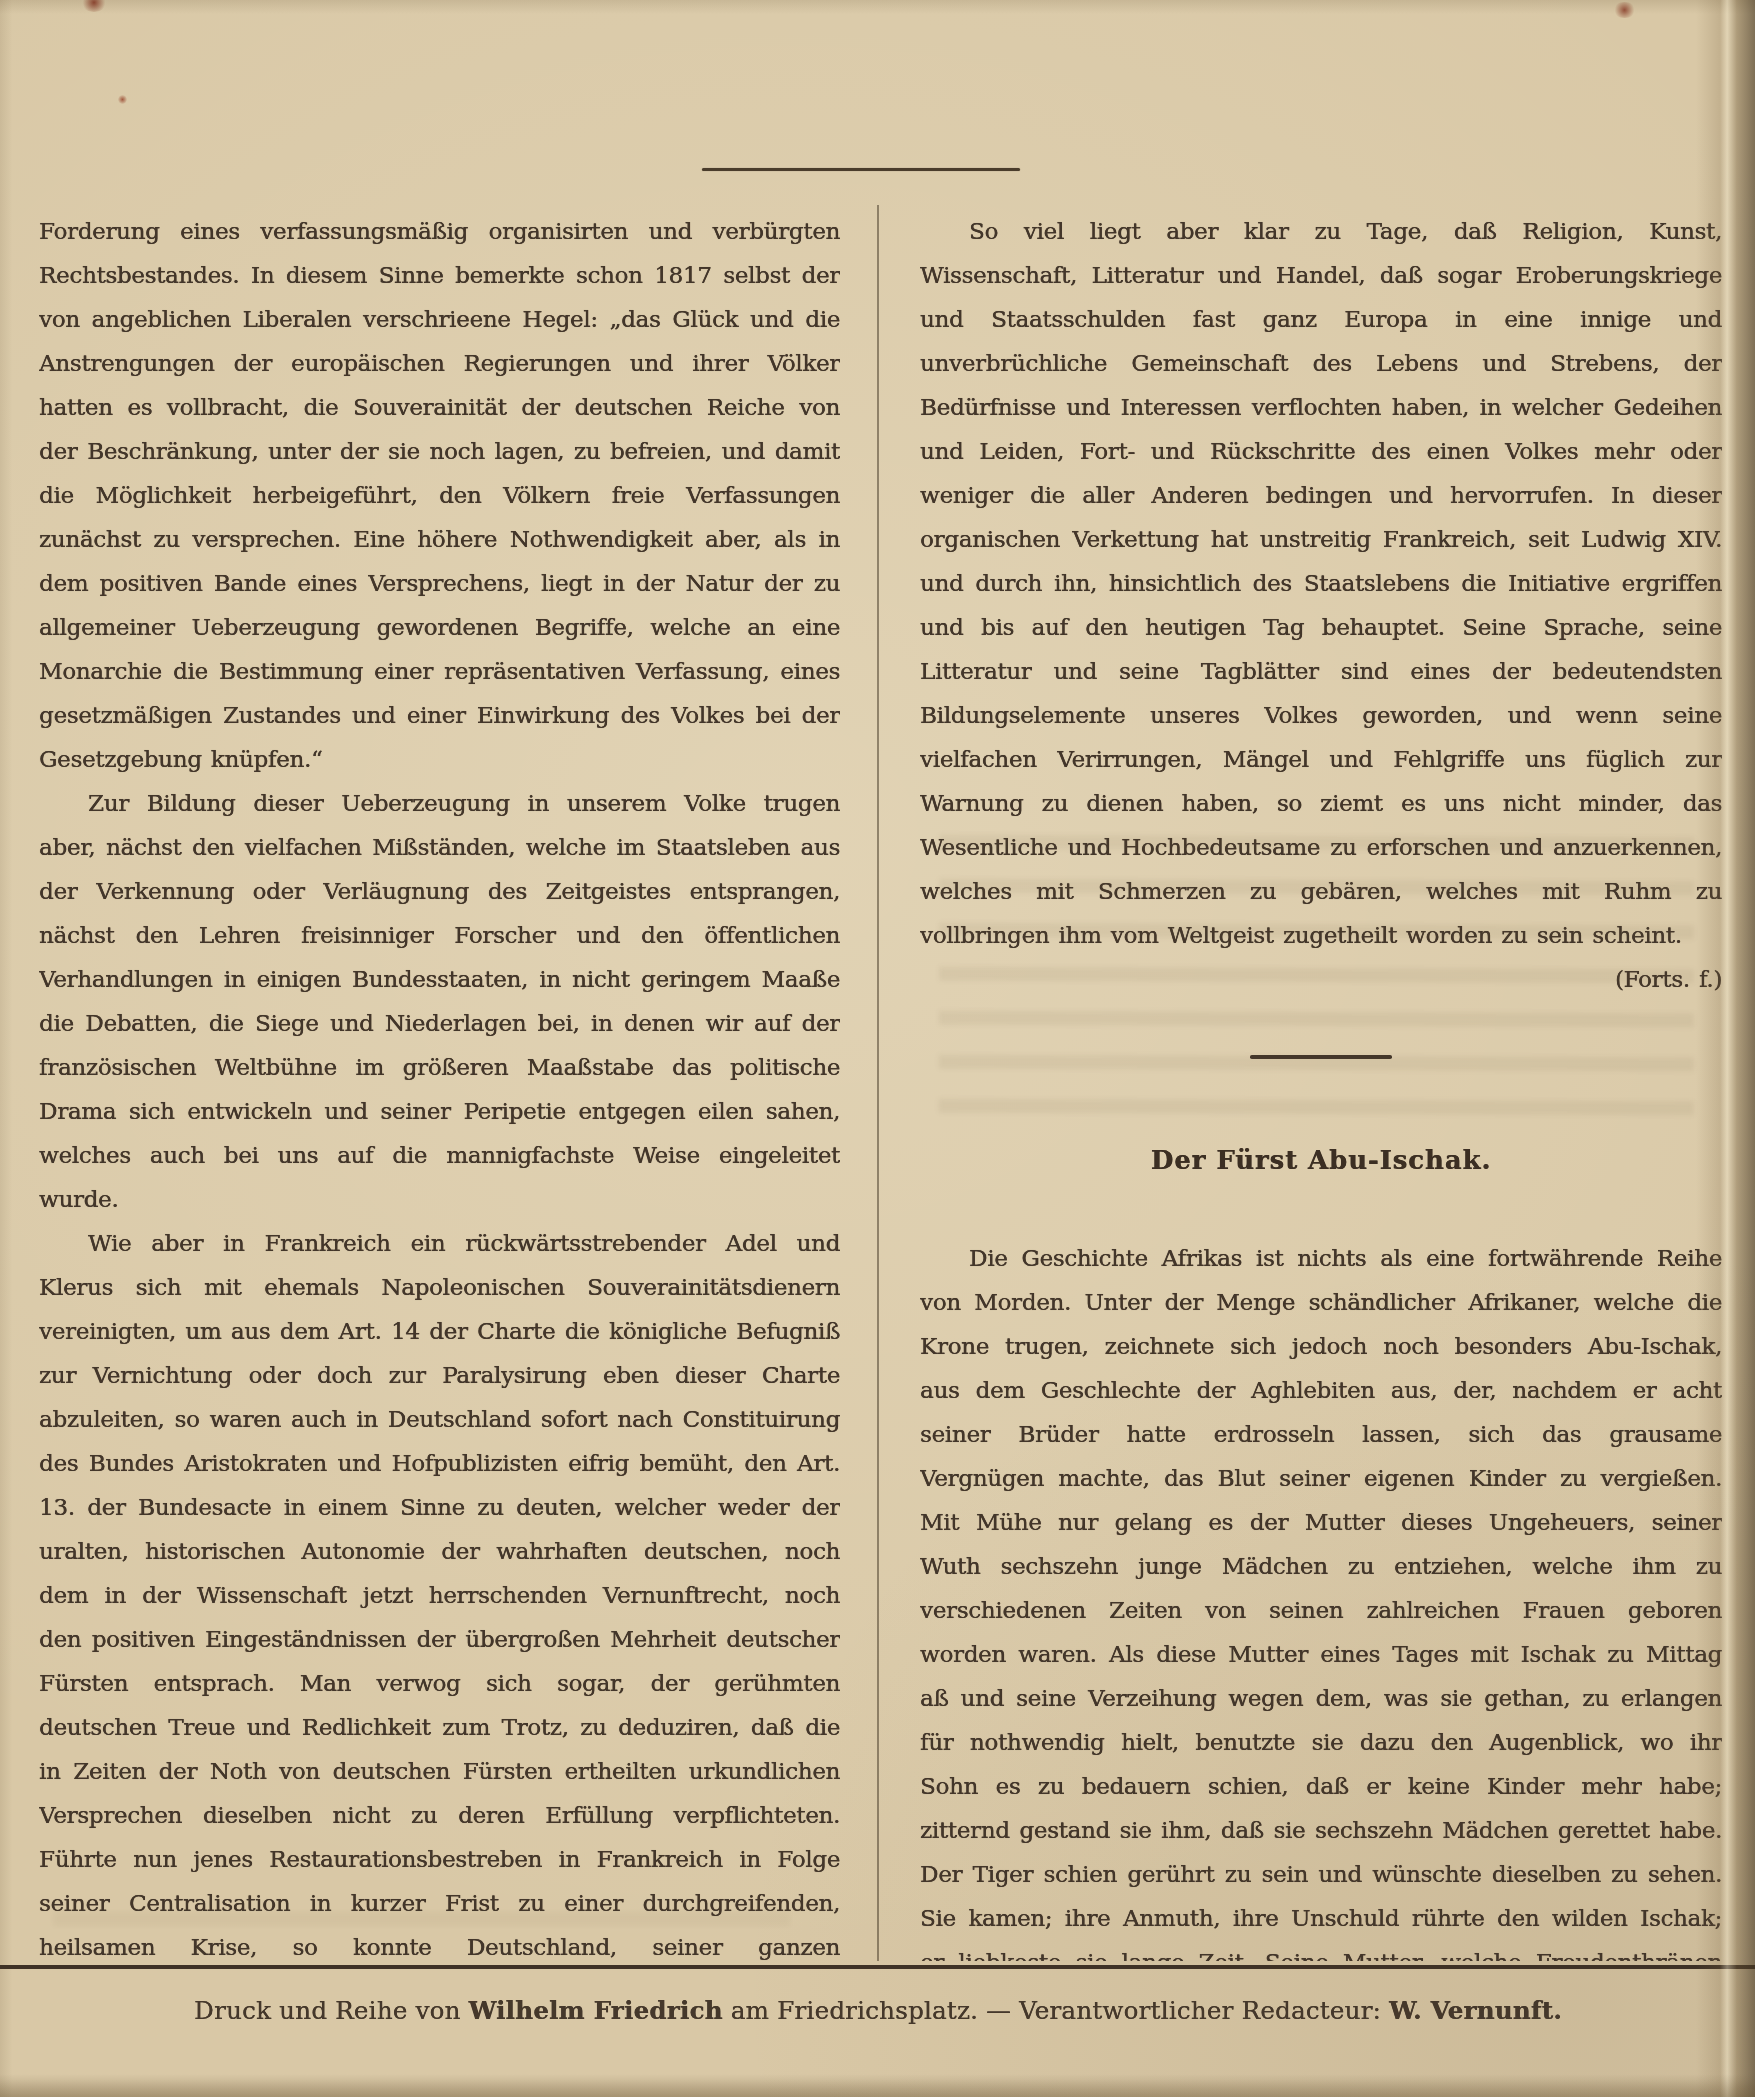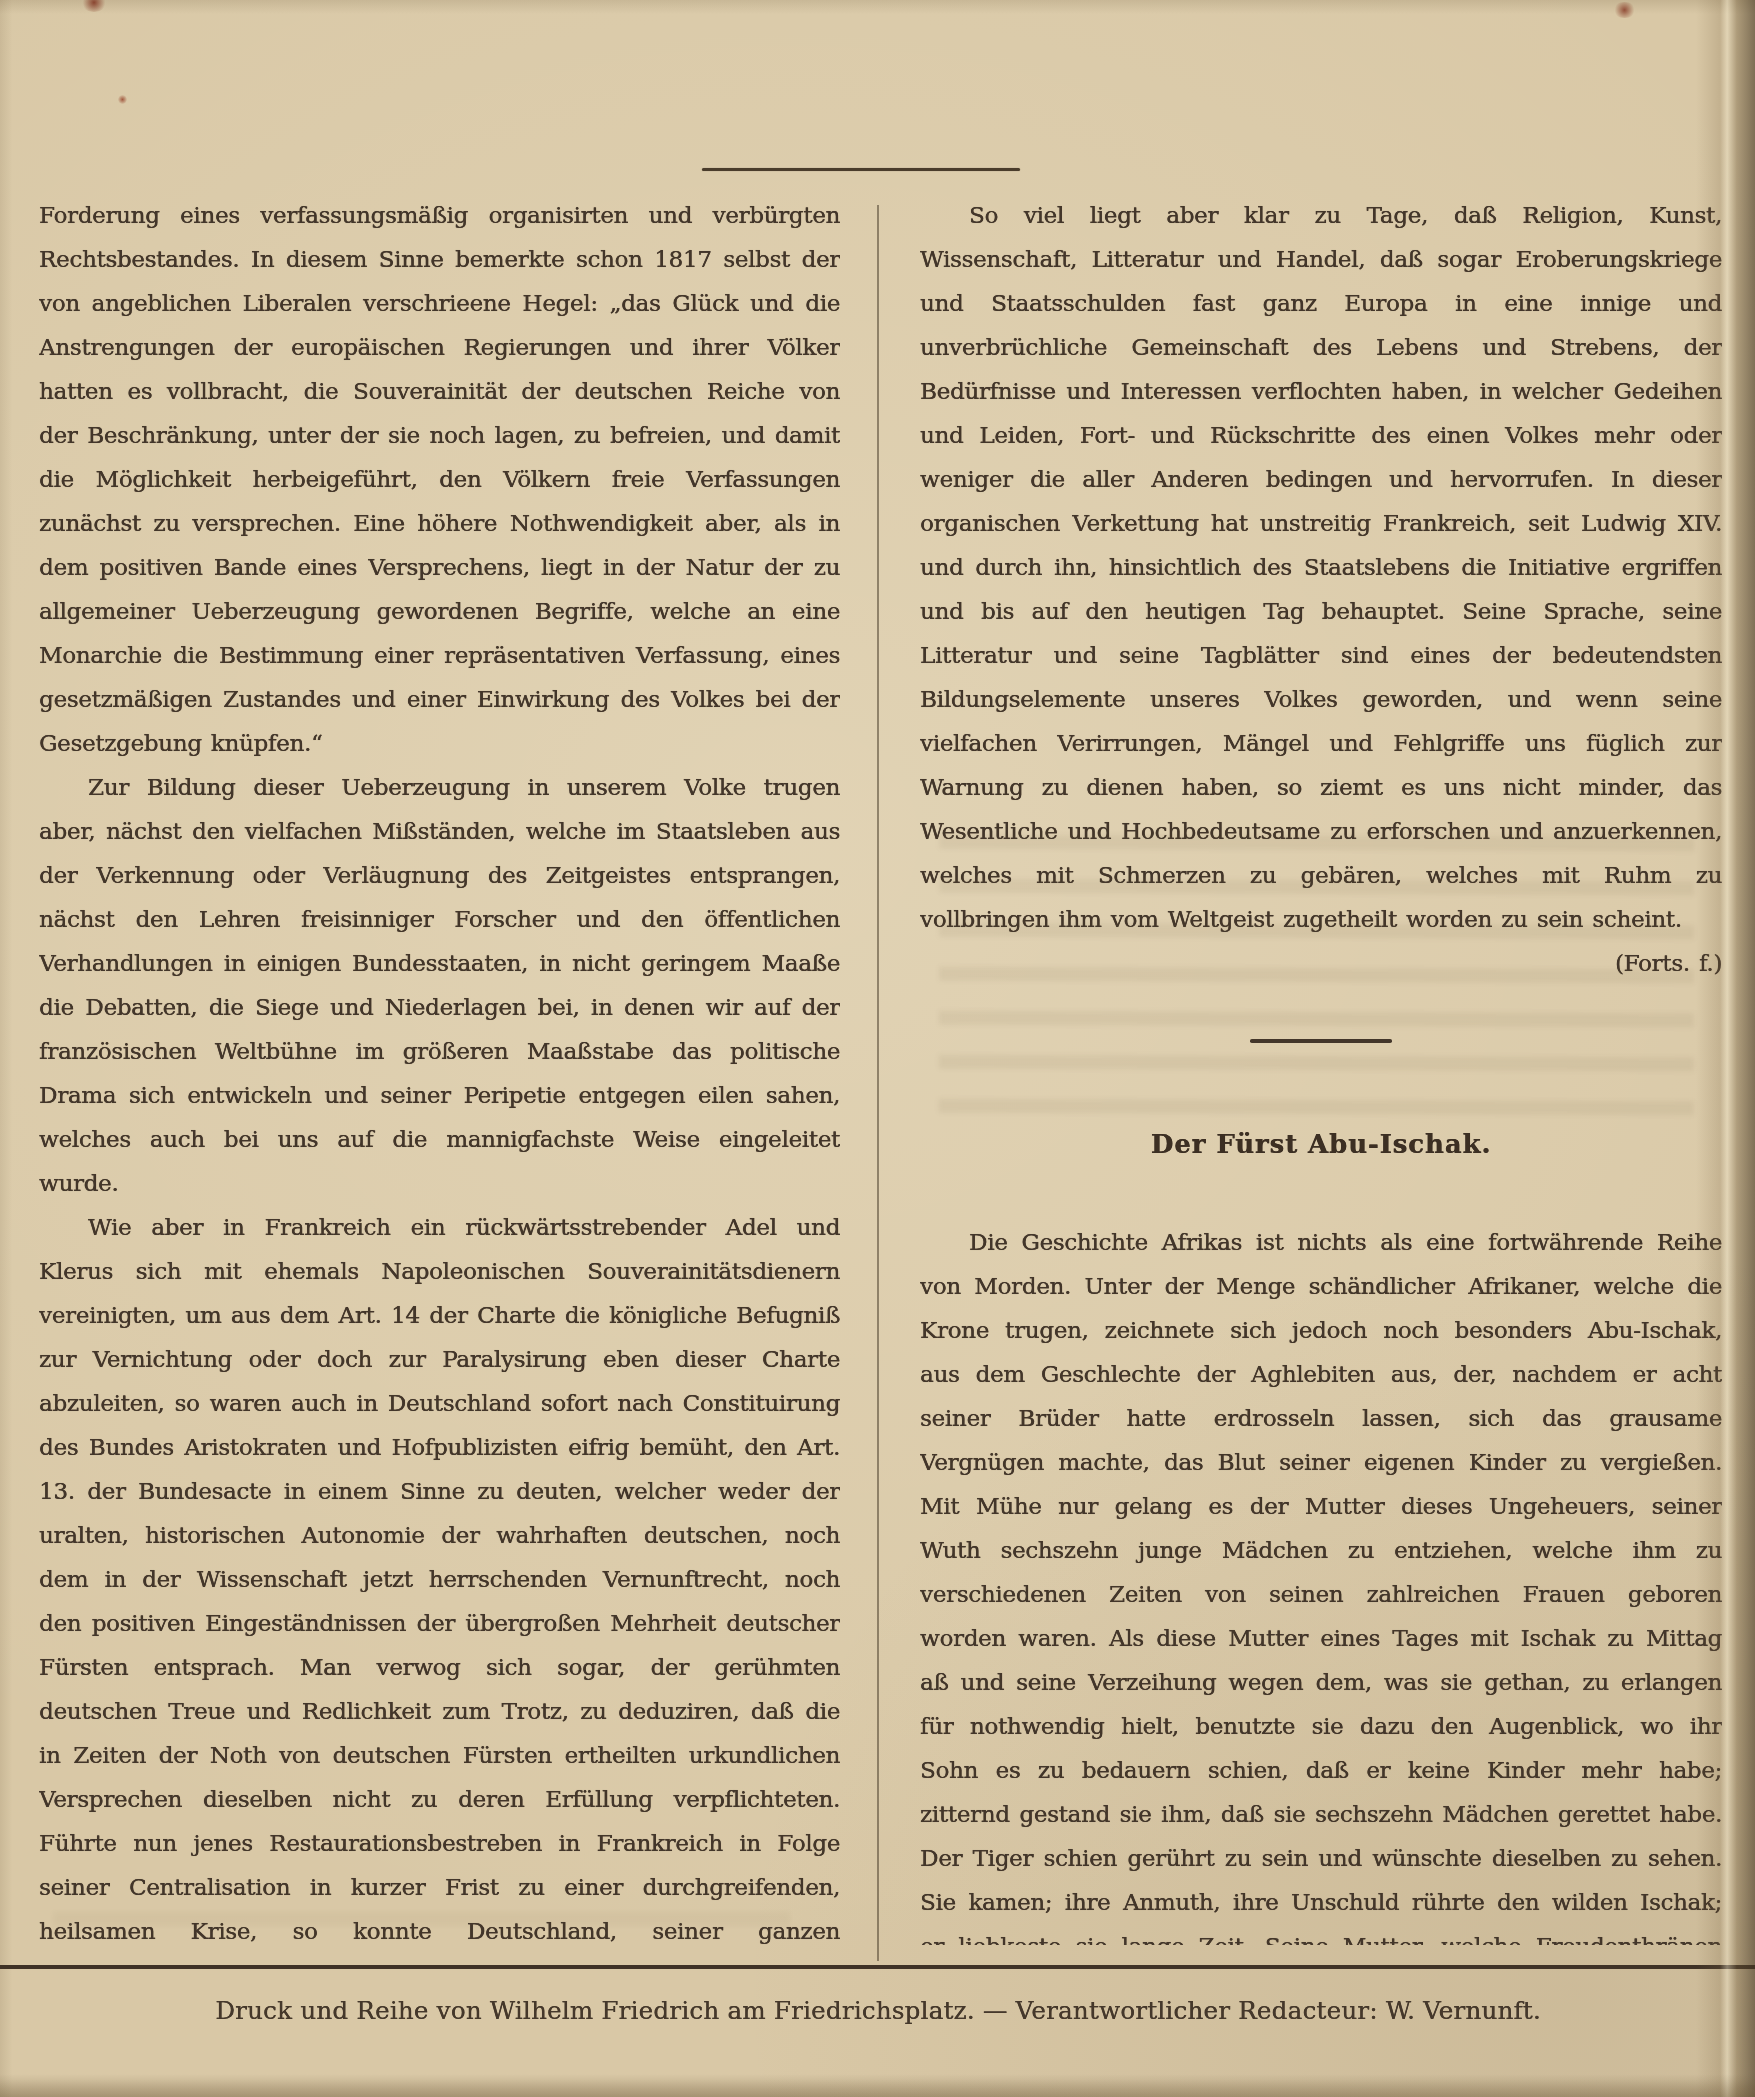--- a/index.html
+++ b/index.html
@@ -21,21 +21,21 @@
   .page-number{
     position:absolute;top:75px;left:0;width:1726px;text-align:center;
     font-size:33px;font-weight:bold;letter-spacing:2.6px;color:#3c2f23;
     text-shadow:0 0 0.9px rgba(60,47,35,.5);
   }
   .header-rule{
     position:absolute;top:168px;left:702px;width:318px;height:2.6px;
     background:#4a3c2b;border-radius:1.8px;box-shadow:0 0 0.9px rgba(70,56,40,.6);
   }
 
-  .col{position:absolute;top:193px;height:1752px;overflow:hidden;}
+  .col{position:absolute;top:209px;height:1752px;overflow:hidden;}
   .col-left{left:39px;width:801px;}
   .col-right{left:920px;width:802px;}
 
   .col-divider{
     position:absolute;left:877px;top:205px;width:1.8px;height:1756px;
     background:rgba(64,52,34,0.5);
   }
 
   .body-par{
     margin:0;text-align:justify;
@@ -60,21 +60,21 @@
   .abu-par{margin-top:49px;}
 
   .footer-rule{
     position:absolute;left:0;top:1965px;width:1756px;height:4.4px;background:#3f3226;
   }
   .imprint{
     position:absolute;top:1996px;left:0;width:1756px;text-align:center;
     font-size:24.6px;letter-spacing:0.2px;color:#45382b;
     text-shadow:0.3px 0 0 currentColor;
   }
-  .imprint b{font-weight:normal;}
+  .imprint b{font-weight:bold;}
 
   
   .ghost{
     position:absolute;pointer-events:none;filter:blur(2.6px);opacity:.5;
     background:repeating-linear-gradient(180deg, rgba(104,86,58,0.16) 0 14px, rgba(104,86,58,0) 14px 44px);
   }
   .ghost-right{left:939px;top:836px;width:755px;height:298px;transform:rotate(0.2deg);}
   .ghost-left{left:53px;top:1912px;width:737px;height:44px;opacity:.3;}
 
   .edge-right{

